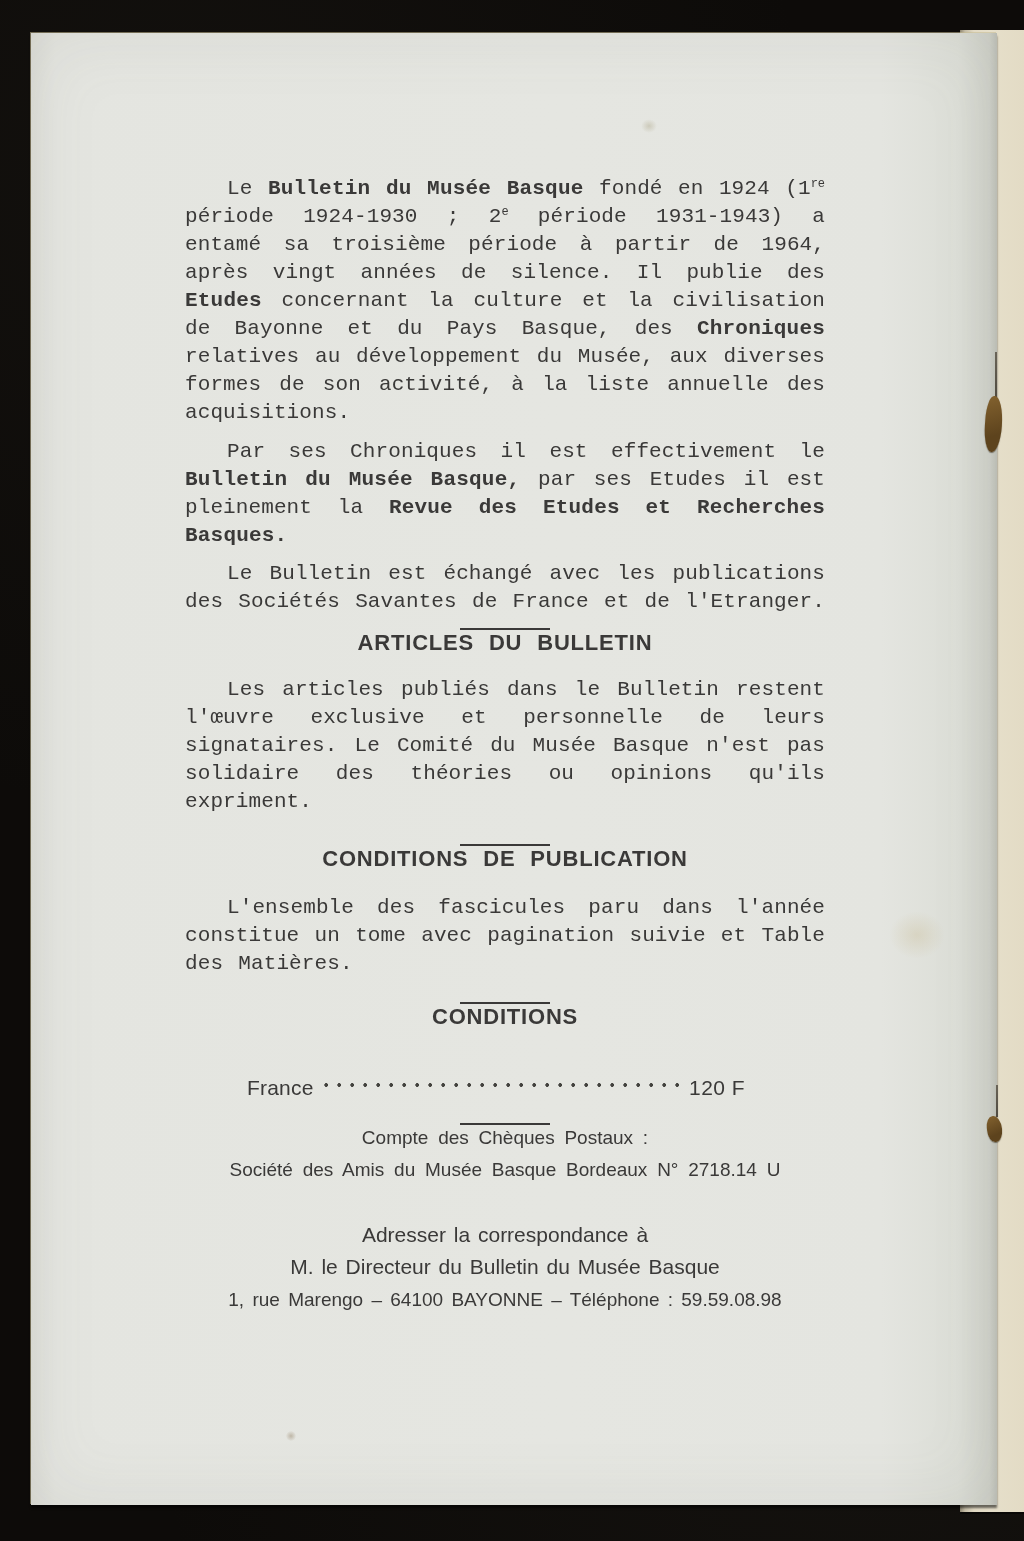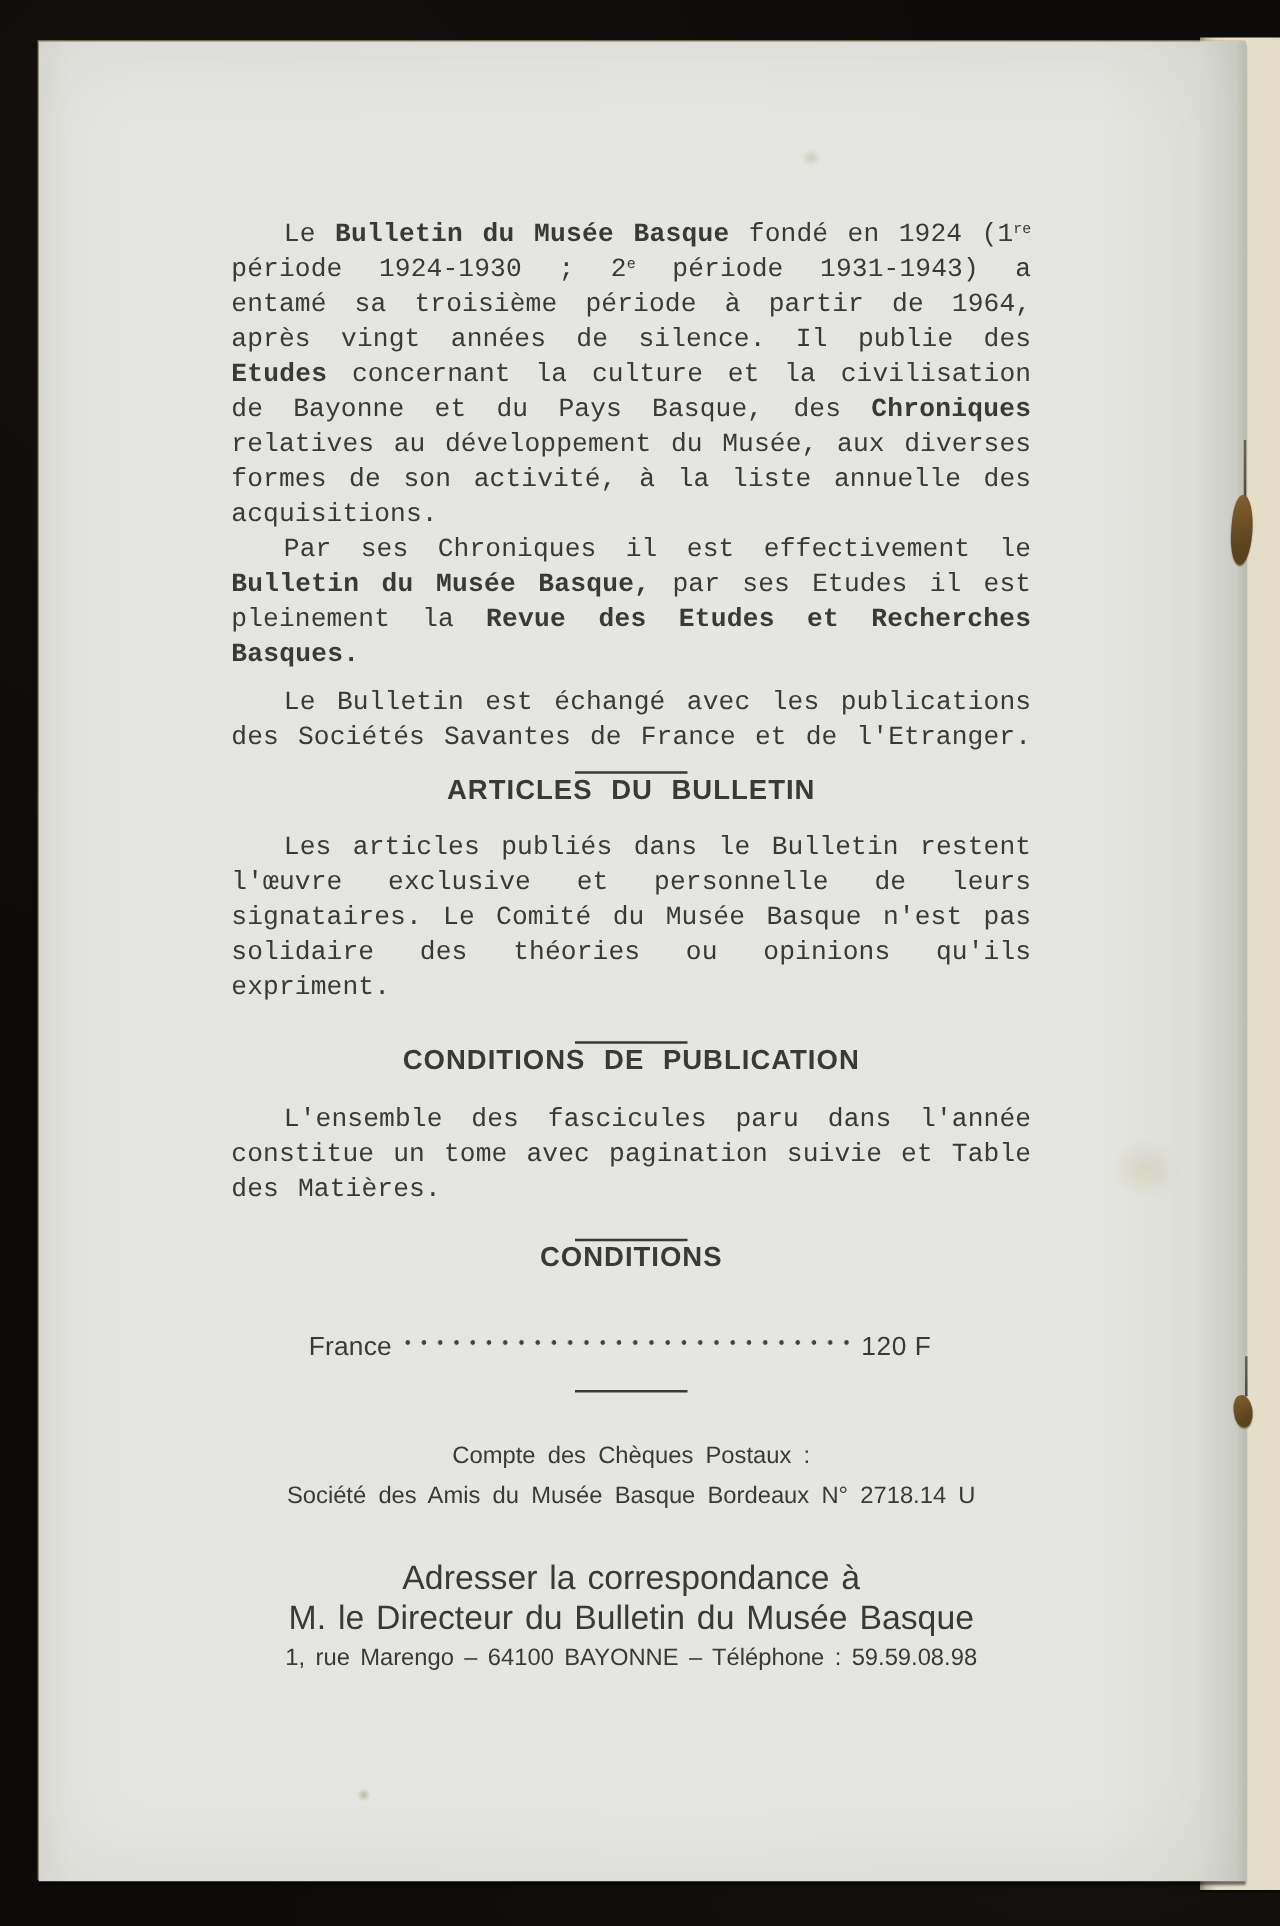--- a/index.html
+++ b/index.html
@@ -59,21 +59,21 @@
     font-family: Liberation Mono, monospace;
   }
   .indent { text-indent: 42px; }
   .body b { font-weight: 700; letter-spacing: 0.2px; }
   sup {
     font-size: 12px;
     line-height: 0;
     vertical-align: 7px;
     letter-spacing: 0;
   }
-  .mt-p2 { margin-top: 0; }
+  .mt-p2 { margin-top: 11px; }
   .mt-p3 { margin-top: 10px; }
   .divider {
     width: 90px; height: 0;
     border: none;
     border-top: 2px solid var(--ink, #3a3938);
   }
   .divider.d1 { margin: 12px auto 0; }
   .divider.d2 { margin: 28px auto 0; }
   .divider.d3 { margin: 24px auto 0; }
   .divider.d4 { margin: 28px auto 0; }
@@ -111,25 +111,25 @@
     background-repeat: repeat-x;
   }
   .price-value { flex: none; width: 76px; text-align: left; letter-spacing: 0.5px; }
   .footer-small {
     margin: 0;
     font-size: 19px;
     line-height: 26px;
     text-align: center;
     word-spacing: 4.5px;
   }
-  .postal-1 { margin-top: 38px; }
+  .postal-1 { }
   .postal-2 { margin-top: 6px; }
   .footer-med {
     margin: 36px 0 0;
-    font-size: 27px;
+    font-size: 21px;
     line-height: 32px;
     text-align: center;
     word-spacing: 2px;
   }
   .address-line { margin-top: 4px; word-spacing: 3px; }
   
   .thread-line {
     position: absolute;
     width: 2px;
     background: linear-gradient(#6a6458, #4f4a40);

